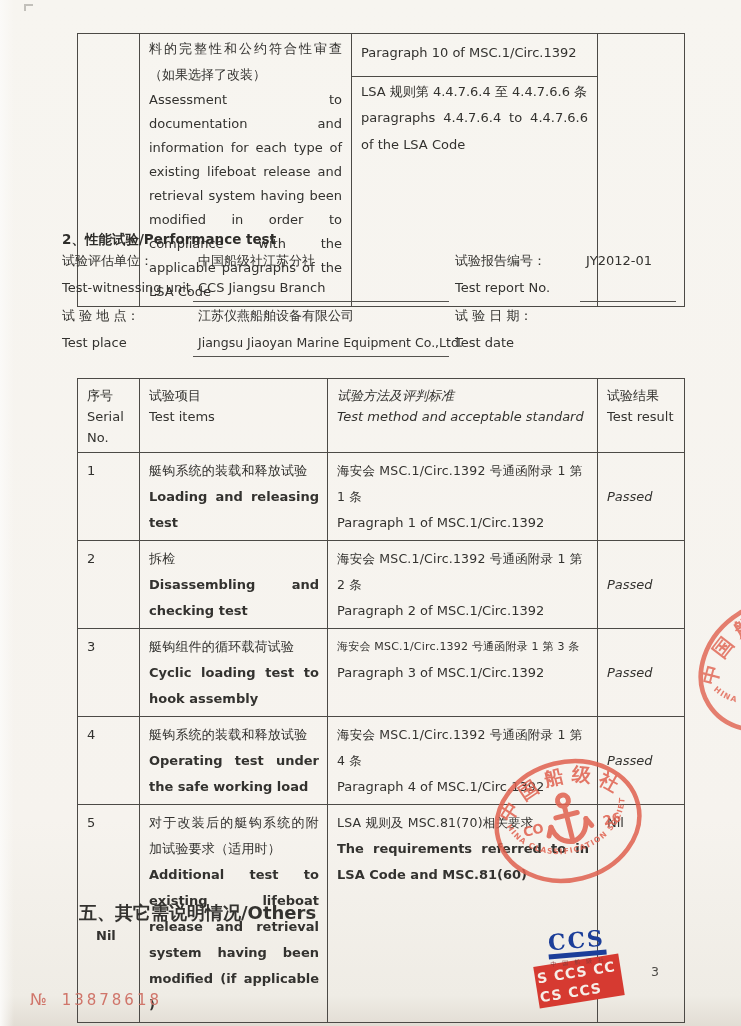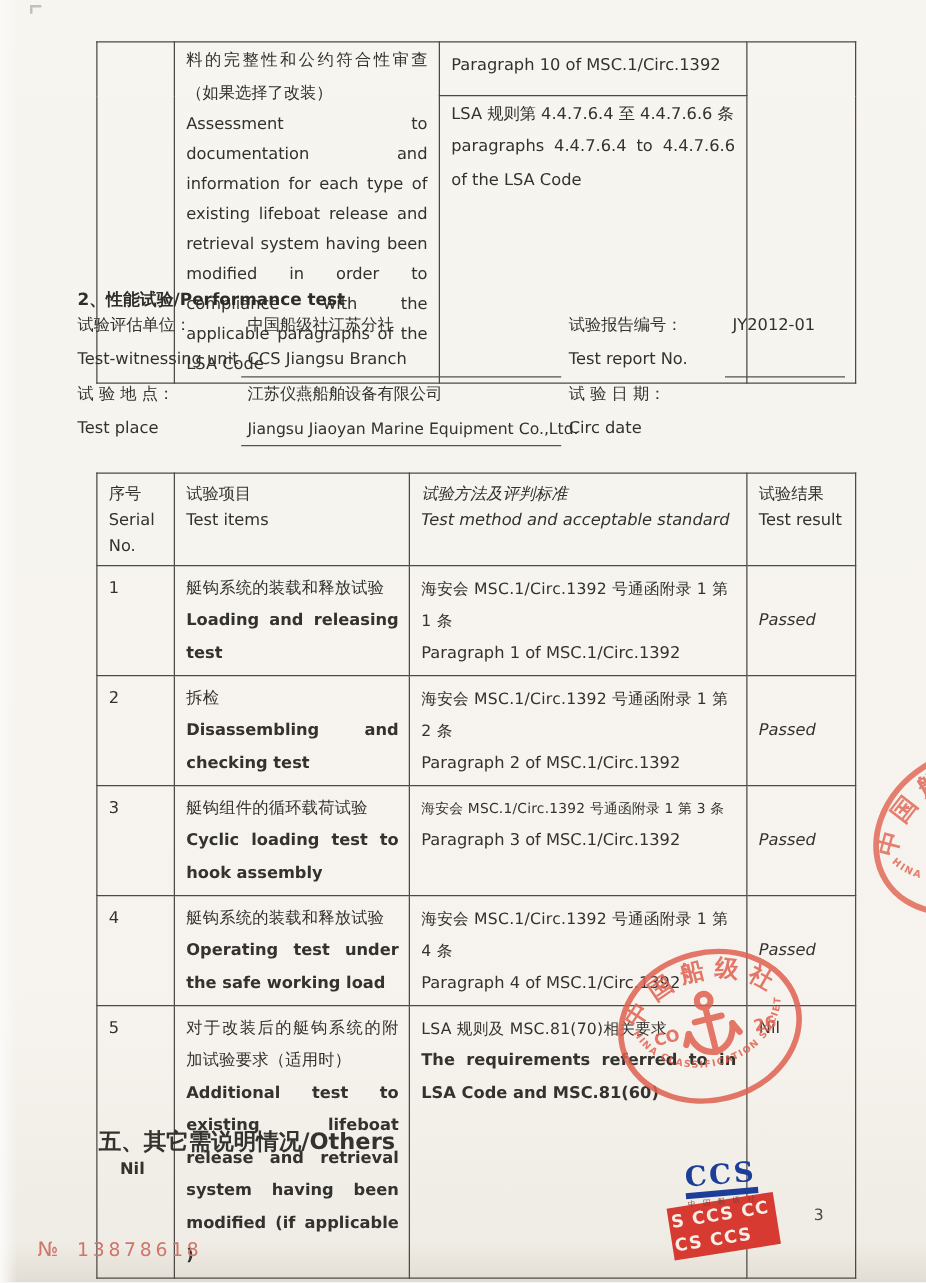--- a/index.html
+++ b/index.html
@@ -130,21 +130,21 @@
   <div class="fld" style="left:62px;top:302px;">
     <span class="cn">试 验 地 点：</span>
     <span class="en">Test place</span>
   </div>
   <div class="fld fld-val" style="left:193px;top:302px;width:256px;padding-left:5px;font-size:12.5px;">
     <span class="cn" style="font-size:13px">江苏仪燕船舶设备有限公司</span>
     <span class="en">Jiangsu Jiaoyan Marine Equipment Co.,Ltd.</span>
   </div>
   <div class="fld" style="left:455px;top:302px;">
     <span class="cn">试 验 日 期：</span>
-    <span class="en">Circ date</span>
+    <span class="en">Test date</span>
   </div>
 
   <div class="main-table-wrap">
     <table class="main-table">
       <tbody>
           <tr class="hdr rh1">
         <td class="c1">
           <div>序号</div>
           <div>Serial</div>
           <div>No.</div>

